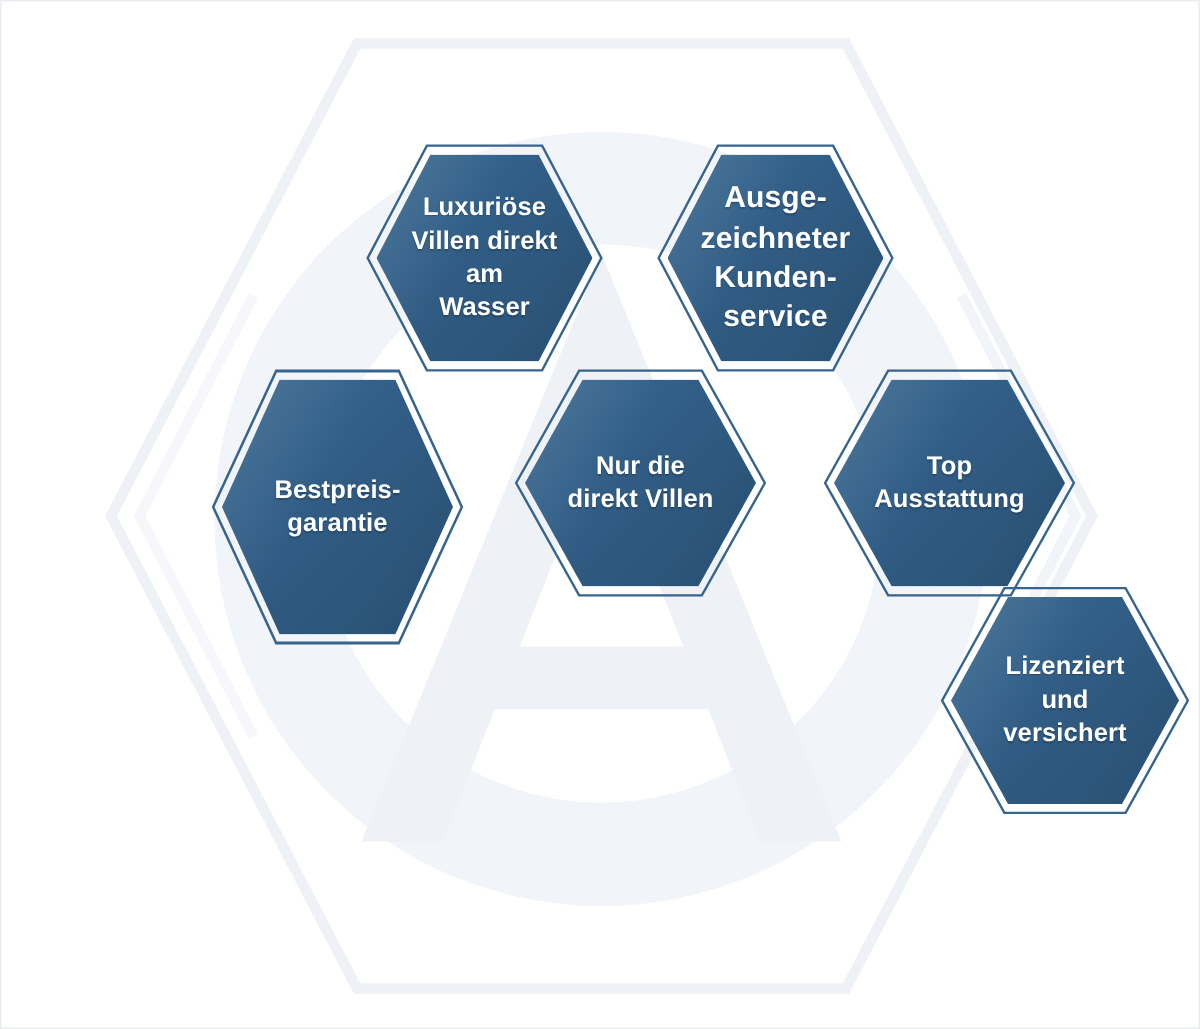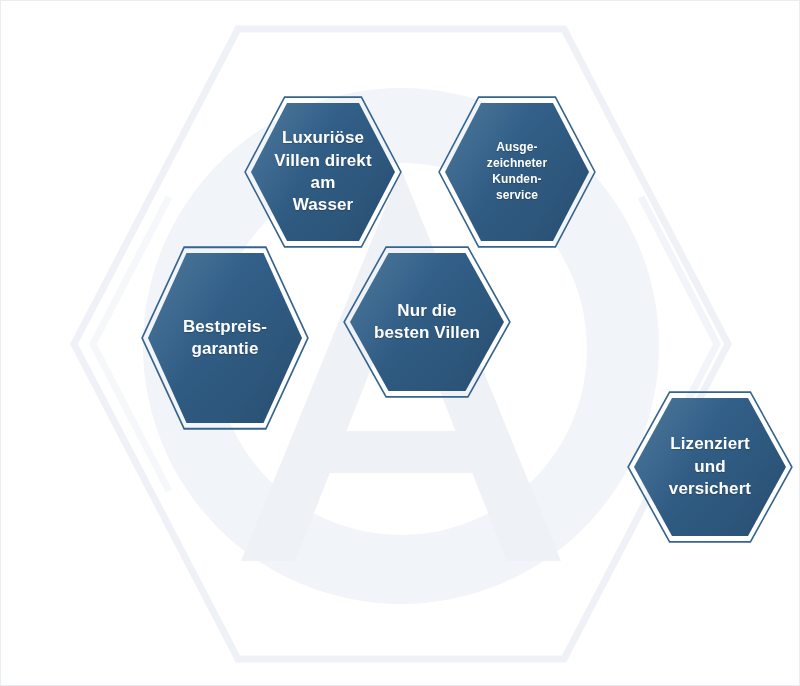--- a/index.html
+++ b/index.html
@@ -88,21 +88,21 @@
     font-size: 17px;
     line-height: 1.32;
     letter-spacing: 0.1px;
     padding: 0 26px;
     box-sizing: border-box;
     text-shadow: 0 1px 1px rgba(0,0,0,0.22);
     white-space: pre-line;
     z-index: 3;
   }
 
-  .hex-label.small { font-size: 12px; }
+  .hex-label.small { font-size: 20px; }
 </style>
 </head>
 <body>
 
 <div id="canvas">
 
   <div id="bg-layer">
     <svg width="800" height="686" viewBox="0 0 800 686">
       <defs>
         <clipPath id="clipCanvas">
@@ -164,21 +164,31 @@
 garantie</div>
         </div>
         <div class="hex-cell" style="left: 342px; top: 245px; width: 168px; height: 152px;">
           <svg class="hex-ring" viewBox="0 0 168 152" preserveAspectRatio="none">
             <path d="M43.1 1.1 L124.9 1.1 L166.9 76 L124.9 150.9 L43.1 150.9 L1.1 76 Z" fill="none" stroke="#36648E" stroke-width="1.6"></path>
           </svg>
           <div class="hex-body">
             <div class="hex-sheen"></div>
           </div>
           <div class="hex-label">Nur die
-besten Villen</div>
+direkt Villen</div>
+        </div>
+        <div class="hex-cell" style="left: 548px; top: 245px; width: 168px; height: 152px;">
+          <svg class="hex-ring" viewBox="0 0 168 152" preserveAspectRatio="none">
+            <path d="M43.1 1.1 L124.9 1.1 L166.9 76 L124.9 150.9 L43.1 150.9 L1.1 76 Z" fill="none" stroke="#36648E" stroke-width="1.6"></path>
+          </svg>
+          <div class="hex-body">
+            <div class="hex-sheen"></div>
+          </div>
+          <div class="hex-label">Top
+Ausstattung</div>
         </div>
       </div>
       <div style="position: absolute; inset: 0px;">
         <div class="hex-cell" style="left: 626px; top: 390px; width: 166px; height: 152px;">
           <svg class="hex-ring" viewBox="0 0 166 152" preserveAspectRatio="none">
             <path d="M42.6 1.1 L123.4 1.1 L164.9 76 L123.4 150.9 L42.6 150.9 L1.1 76 Z" fill="none" stroke="#36648E" stroke-width="1.6"></path>
           </svg>
           <div class="hex-body">
             <div class="hex-sheen"></div>
           </div>

